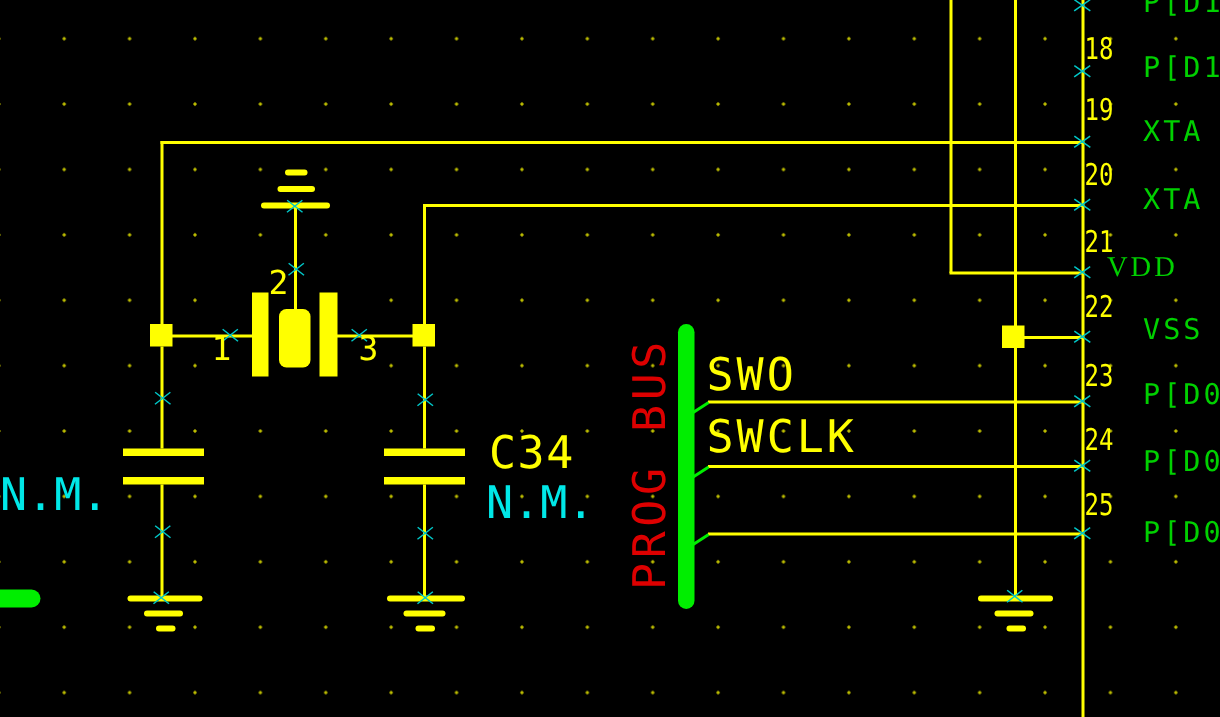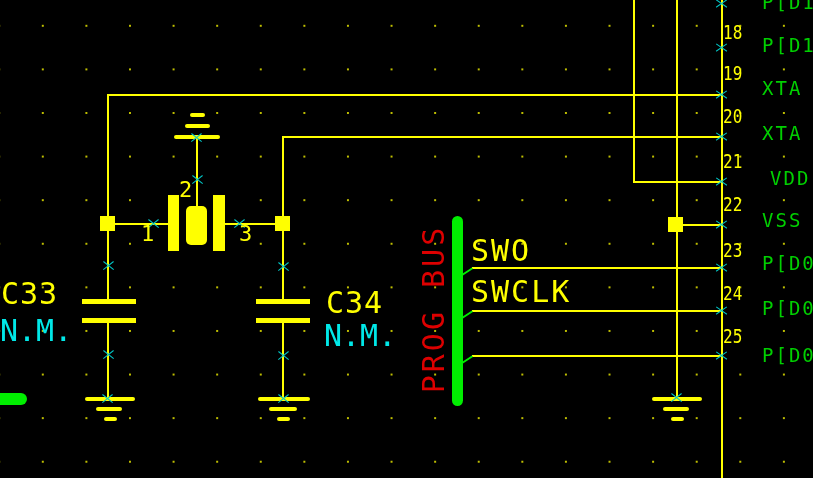--- a/index.html
+++ b/index.html
@@ -121,21 +121,20 @@
   <div class="xmark" style="left:147px;top:217px;"></div>
   <div class="xmark" style="left:233px;top:217px;"></div>
   <div class="xmark" style="left:102px;top:259px;"></div>
   <div class="xmark" style="left:277px;top:260px;"></div>
   <div class="xmark" style="left:102px;top:348px;"></div>
   <div class="xmark" style="left:277px;top:349px;"></div>
   <div class="xmark" style="left:101px;top:392px;"></div>
   <div class="xmark" style="left:277px;top:392px;"></div>
   <div class="xmark" style="left:670px;top:391px;"></div>
 
-  <div class="t ref" style="left:1px;top:279px;">C33</div>
   <div class="t val" style="left:0;top:316px;">N.M.</div>
   <div class="t ref" style="left:326px;top:288px;">C34</div>
   <div class="t val" style="left:324px;top:321px;">N.M.</div>
   <div class="t cpin" style="left:141px;top:223px;">1</div>
   <div class="t cpin" style="left:179px;top:179px;">2</div>
   <div class="t cpin" style="left:239px;top:223px;">3</div>
 
   <div class="t sig" style="left:471px;top:236px;">SWO</div>
   <div class="t sig" style="left:471px;top:277px;">SWCLK</div>
 
@@ -149,21 +148,21 @@
   <div class="t pnum" style="left:723px;top:63px;">19</div>
   <div class="pinmark" style="left:715px;top:88px;"></div>
   <div class="t plabel" style="left:762px;top:79px;">XTA</div>
 
   <div class="t pnum" style="left:723px;top:106px;">20</div>
   <div class="pinmark" style="left:715px;top:130px;"></div>
   <div class="t plabel" style="left:762px;top:124px;">XTA</div>
 
   <div class="t pnum" style="left:723px;top:151px;">21</div>
   <div class="pinmark" style="left:715px;top:175px;"></div>
-  <div class="t plabel" style="left:770px;top:169px;">VDD</div>
+  <div class="t plabel" style="left:738px;top:169px;font-family:Liberation Serif, serif;">VDD</div>
 
   <div class="t pnum" style="left:723px;top:194px;">22</div>
   <div class="pinmark" style="left:715px;top:218px;"></div>
   <div class="t plabel" style="left:762px;top:211px;">VSS</div>
 
   <div class="t pnum" style="left:723px;top:240px;">23</div>
   <div class="pinmark" style="left:715px;top:261px;"></div>
   <div class="t plabel" style="left:762px;top:254px;">P[D0</div>
 
   <div class="t pnum" style="left:723px;top:283px;">24</div>

